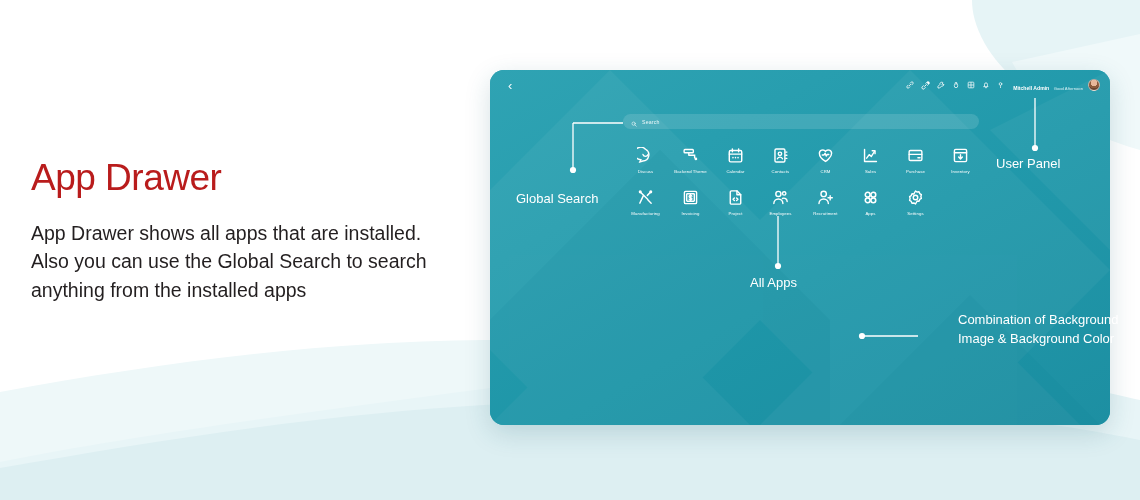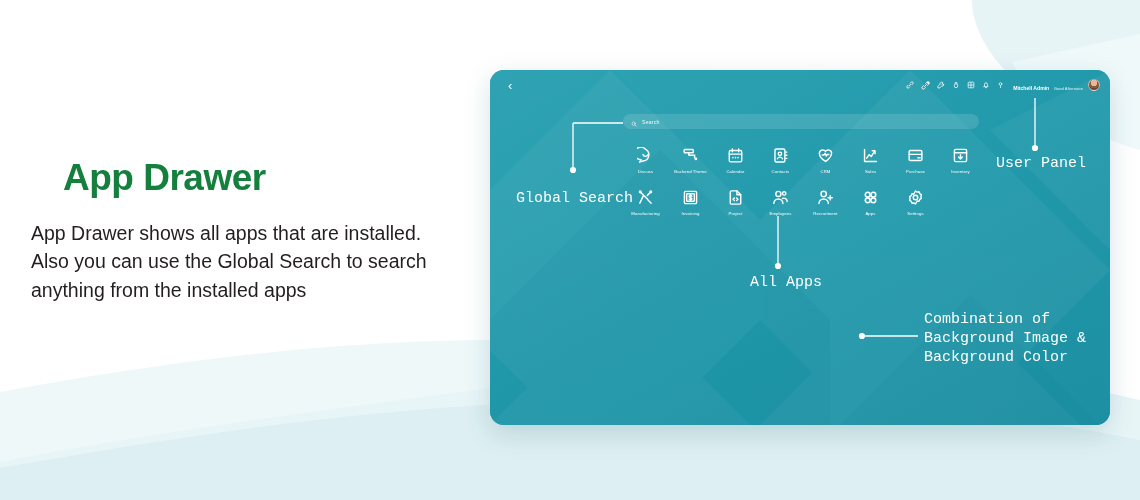--- a/index.html
+++ b/index.html
@@ -10,22 +10,22 @@
     background: #ffffff;
   }
   #stage { position: relative; width: 1140px; height: 500px; background: #fff; }
 
   
   .bg-waves { position: absolute; inset: 0; width: 1140px; height: 500px; pointer-events: none; }
 
   
   .copy { position: absolute; left: 31px; top: 158px; width: 420px; }
   .copy-title {
-    font-size: 37px; font-weight: bold; color: #15803d;
-    letter-spacing: -0.5px; line-height: 1.1; margin-left: 32px;
+    font-size: 37px; font-weight: normal; color: #b91c1c;
+    letter-spacing: -0.5px; line-height: 1.1;
   }
   .copy-body {
     margin-top: 20px;
     font-size: 19.5px; line-height: 28.5px; color: #231f20;
   }
 
   
   .panel {
     position: absolute; left: 490px; top: 70px;
     width: 620px; height: 355px;
@@ -81,27 +81,27 @@
   }
   .app-ico { height: 21px; display: flex; align-items: center; justify-content: center; }
   .app-ico svg { display: block; }
   .app-label {
     margin-top: 3px; font-size: 4.3px; color: #ffffff;
     letter-spacing: .1px; white-space: nowrap; text-align: center;
   }
 
   
   .anno { position: absolute; color: #ffffff; }
-  .anno-txt { font-size: 15px; line-height: 19px; white-space: pre; font-family: Liberation Mono, monospace; }
+  .anno-txt { font-size: 13px; line-height: 19px; white-space: pre; }
 
   #anno-global-search { left: 516px; top: 177px; margin-top: 12px; }
   #anno-all-apps      { left: 750px; top: 273px; }
   #anno-user-panel    { left: 996px; top: 154px; }
   #anno-bg            { left: 924px; top: 310px; }
-  #anno-bg .anno-txt  { white-space: normal; width: 180px; }
+  #anno-bg .anno-txt  { white-space: normal; width: 180px; margin-left: 34px; }
 
   .leader { position: absolute; pointer-events: none; }
 </style>
 </head>
 <body>
 
 <div id="stage">
 
   <svg class="bg-waves" viewBox="0 0 1140 500">
     <path d="M1140 0 L1140 140 C1060 120 1010 86 985 44 C975 26 972 12 972 0 Z" fill="#e6f4f6"></path>

